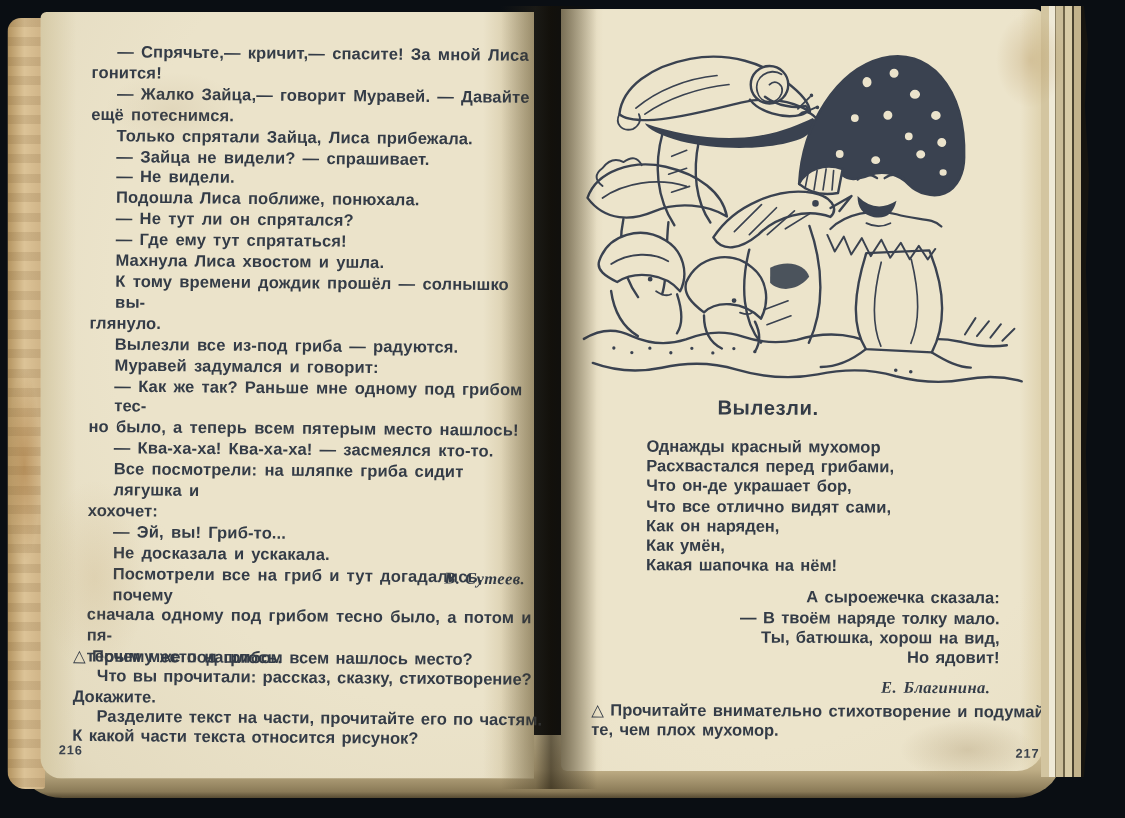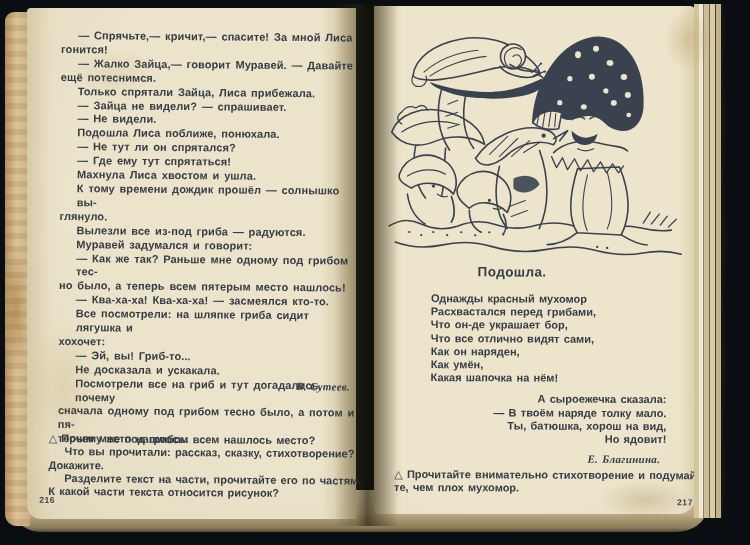--- a/index.html
+++ b/index.html
@@ -224,21 +224,21 @@
 
           <path d="M190,103 q6,-6 13,-1 M208,102 q7,-5 13,0" stroke-width="1.5"></path>
           <path d="M190,114 q12,12 26,3 q-3,13 -15,11 q-11,-2 -11,-14 Z" fill="#3a4250" stroke="none"></path>
           <path d="M196,132 q8,4 16,0" stroke-width="1.2"></path>
 
           <path d="M172,136 C182,126 200,122 216,126 C230,130 240,128 246,134" stroke-width="1.5"></path>
           <path d="M170,140 l5,11 l6,-10 l5,12 l7,-11 l6,12 l7,-11 l6,12 l7,-10 l6,11 l6,-9 l6,9 l5,-7" stroke-width="1.3"></path>
         </g>
       </svg>
 
-      <div class="poem-title">Подошла.</div>
+      <div class="poem-title">Вылезли.</div>
       <div class="poem">
         <div class="stanza1">
 
         <div class="line">Однажды красный мухомор</div>
             <div class="line">Расхвастался перед грибами,</div>
             <div class="line">Что он-де украшает бор,</div>
             <div class="line">Что все отлично видят сами,</div>
             <div class="line">Как он наряден,</div>
             <div class="line">Как умён,</div>
             <div class="line">Какая шапочка на нём!</div>

